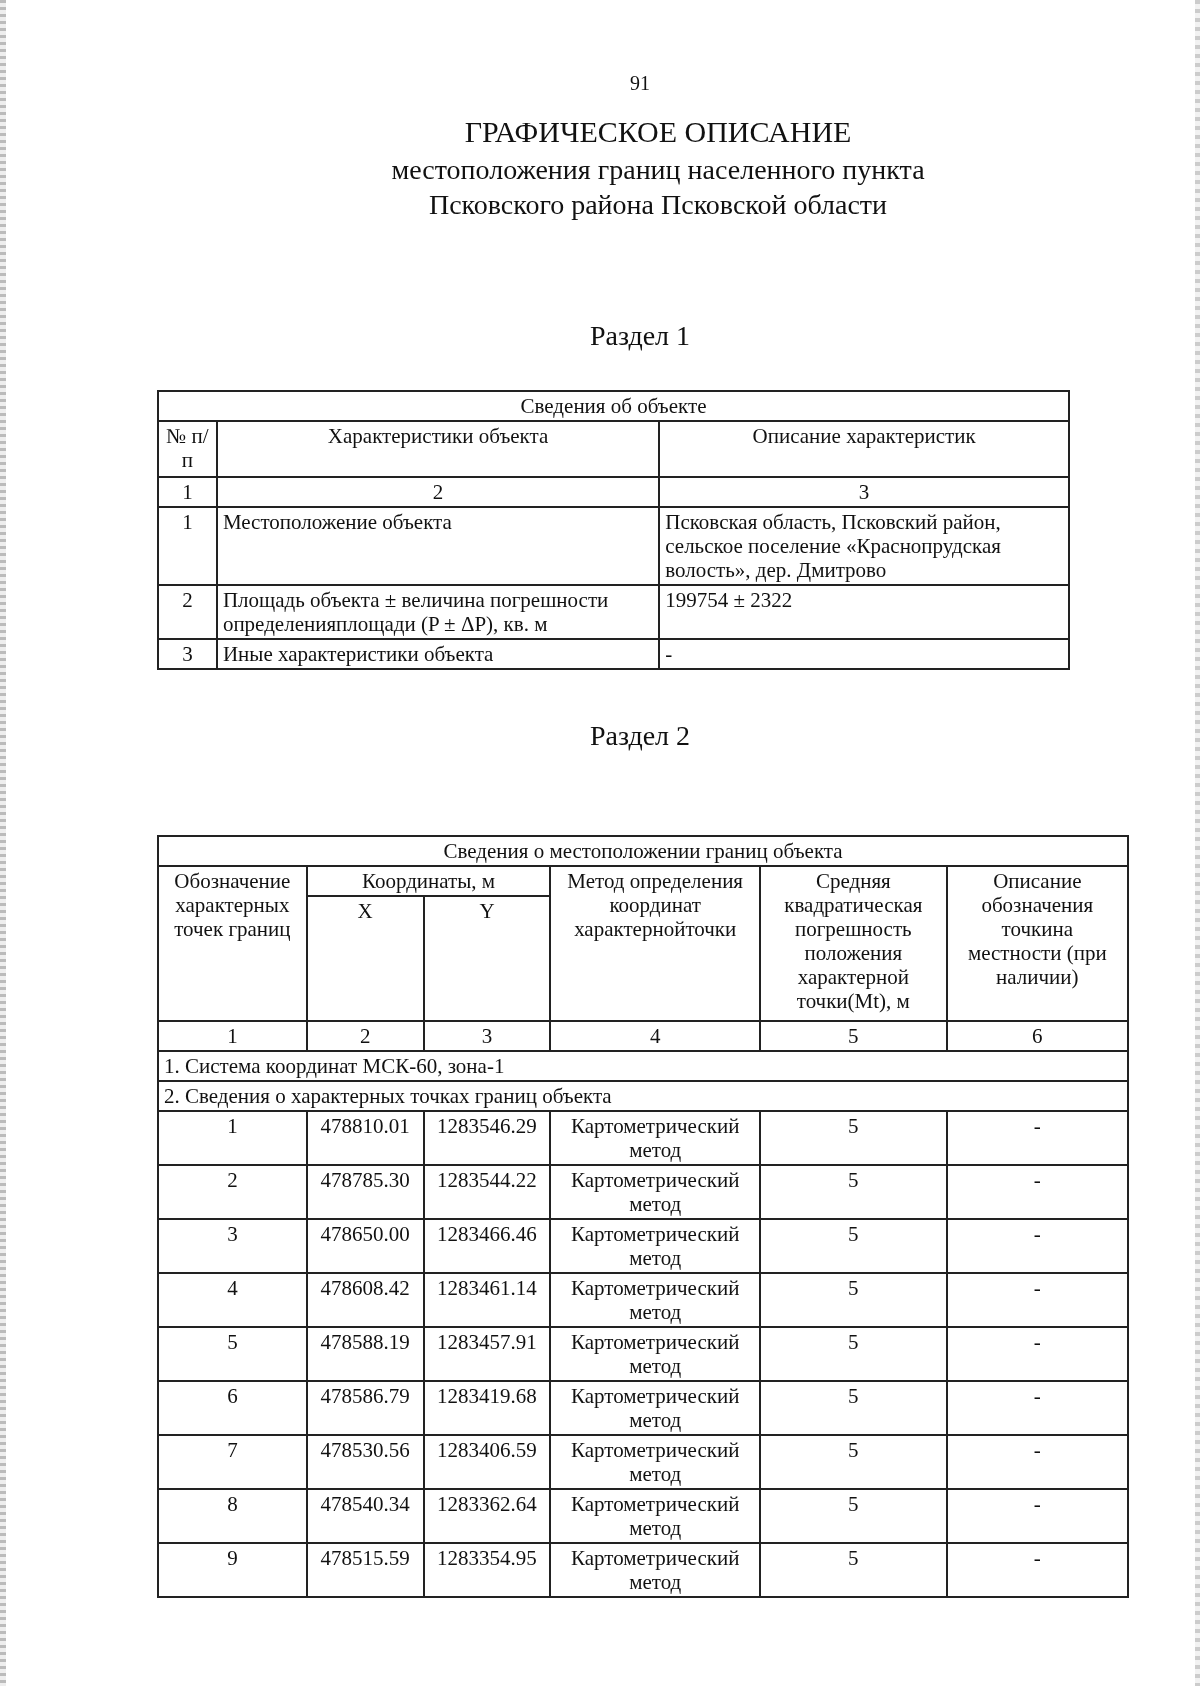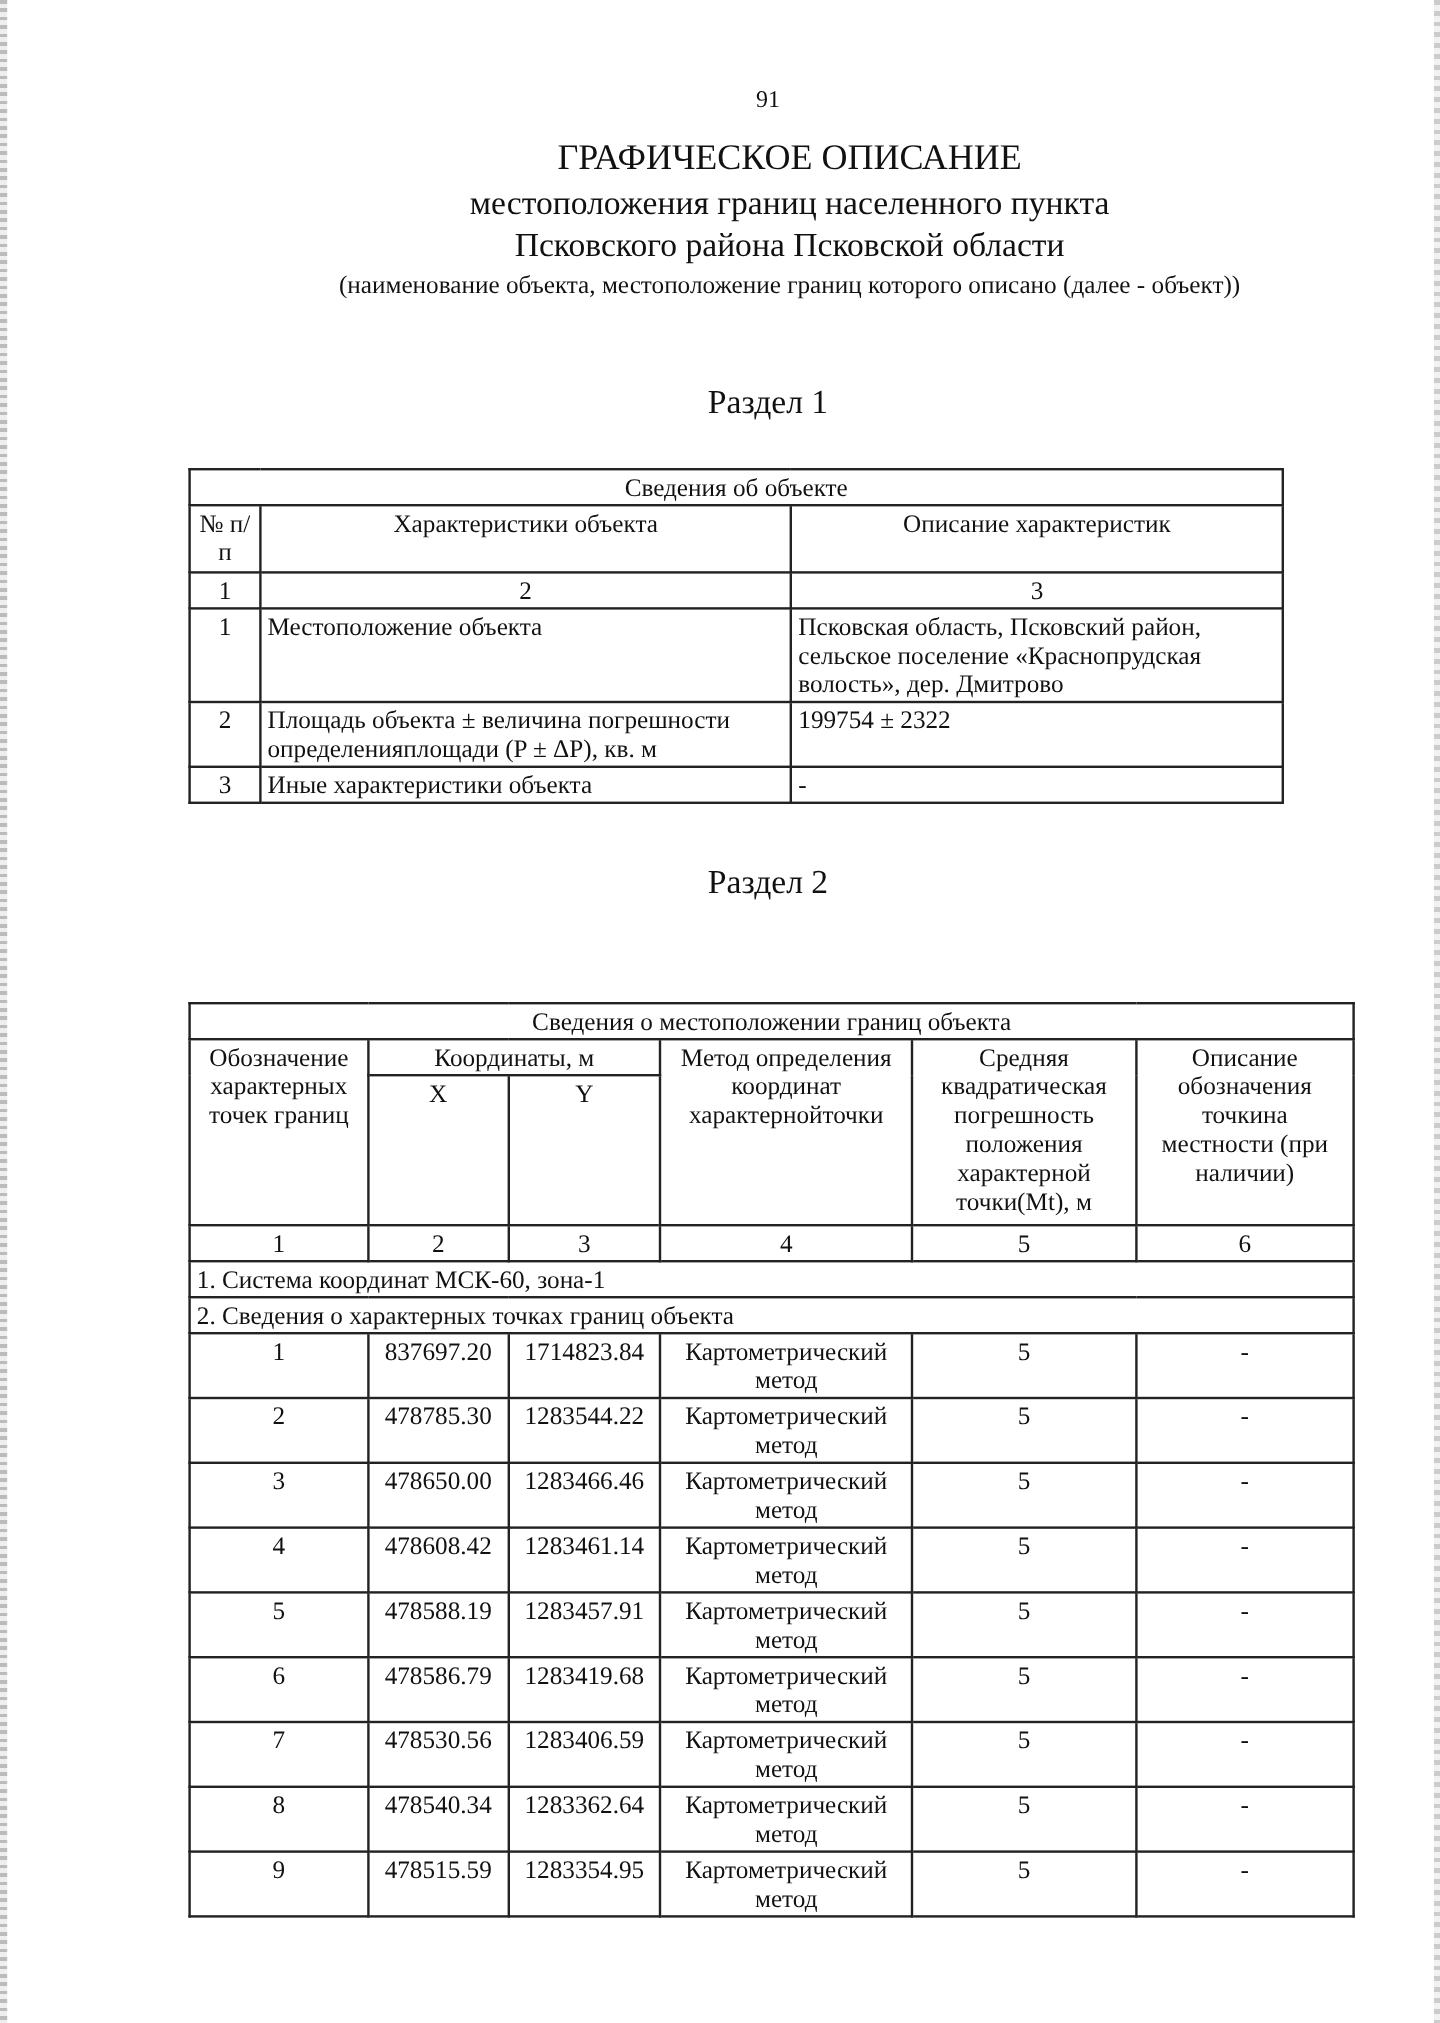--- a/index.html
+++ b/index.html
@@ -32,21 +32,20 @@
 
 <div class="edge-left"></div>
 <div class="edge-right"></div>
 
 <div class="page-num">91</div>
 
 <div class="title-block">
   <div class="title-main">ГРАФИЧЕСКОЕ ОПИСАНИЕ</div>
   <div class="title-line">местоположения границ населенного пункта</div>
   <div class="title-line">Псковского района Псковской области</div>
-  <div class="title-note">(наименование объекта, местоположение границ которого описано (далее - объект))</div>
 </div>
 
 <div id="sec1" class="section-title">Раздел 1</div>
 
 <table id="t1">
   <colgroup>
       <col style="width:62px">
       <col style="width:470px">
       <col style="width:438px">
     </colgroup>
@@ -119,22 +118,22 @@
   <tr>
     <td class="l" colspan="6">1. Система координат МСК-60, зона-1</td>
   </tr>
   <tr>
     <td class="l" colspan="6">2. Сведения о характерных точках границ объекта</td>
   </tr>
   </tbody>
     <tbody id="points-body">
       <tr style="height: 52px;">
         <td class="c">1</td>
-        <td class="c">837697.20</td>
-        <td class="c">1714823.84</td>
+        <td class="c">478810.01</td>
+        <td class="c">1283546.29</td>
         <td class="c">Картометрический метод</td>
         <td class="c">5</td>
         <td class="c">-</td>
       </tr>
       <tr style="height: 52px;">
         <td class="c">2</td>
         <td class="c">478785.30</td>
         <td class="c">1283544.22</td>
         <td class="c">Картометрический метод</td>
         <td class="c">5</td>

